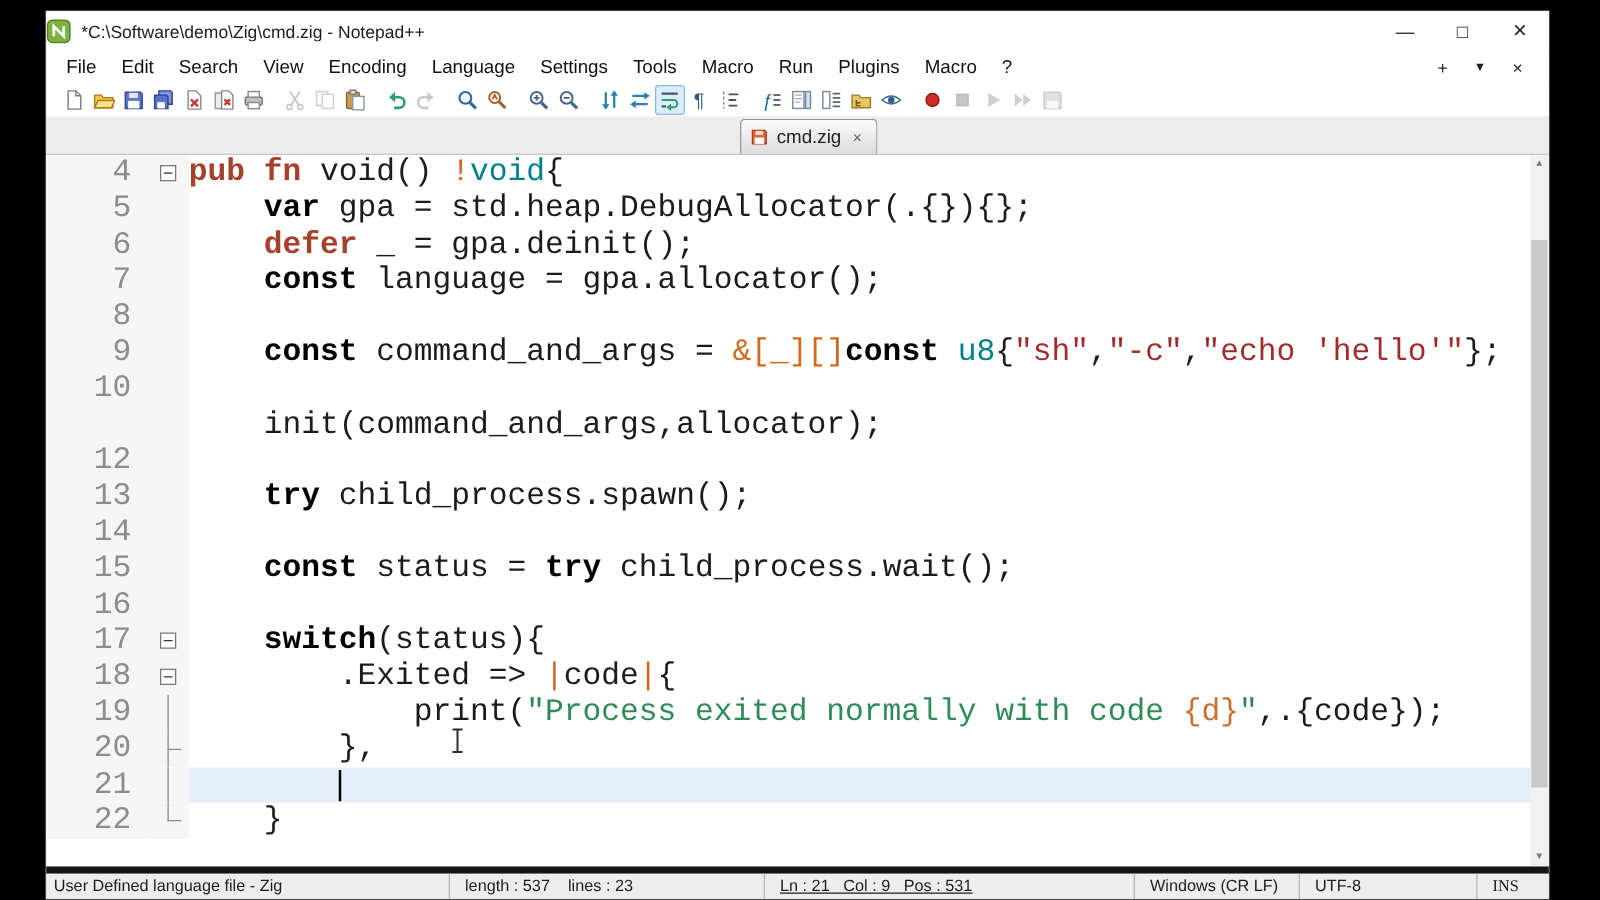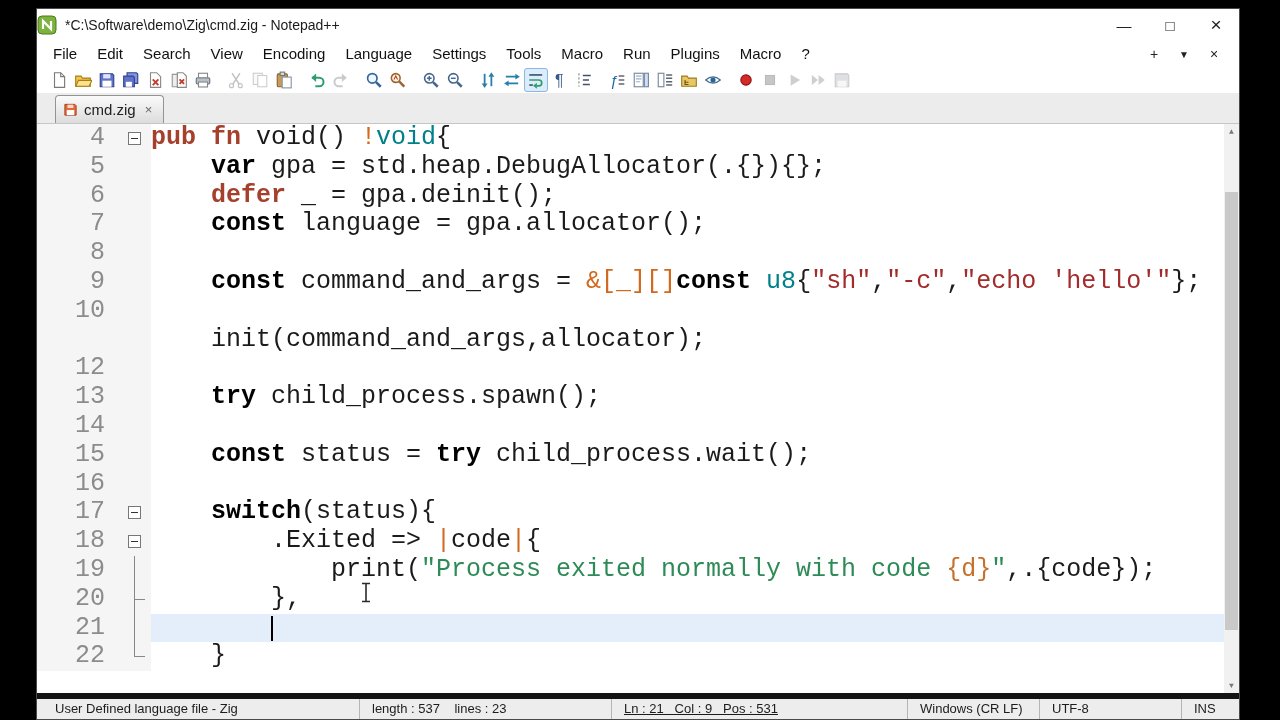--- a/index.html
+++ b/index.html
@@ -30,21 +30,21 @@
   .toolbar { height:27px; background:#fff; display:flex; align-items:center; padding-left:10px;
              border-bottom:1px solid #ececec; }
   .tb-group { display:flex; margin-right:9px; }
   .tb-btn { width:24px; height:24px; display:flex; align-items:center; justify-content:center; border:1px solid transparent; border-radius:3px; }
   .tb-btn svg { width:18px; height:18px; }
   .tb-btn.disabled { opacity:.42; filter:grayscale(.8); }
   .tb-btn.pressed { background:#ddecfb; border-color:#86b8e8; }
 
   
   .tabbar { height:30px; background:#ececec; display:flex; align-items:flex-end; padding-left:18px;
-            border-bottom:1px solid #c6c6c6; }
+            border-bottom:1px solid #c6c6c6;justify-content:center; }
   .tab { height:28px; display:flex; align-items:center; padding:0 8px 0 7px; gap:6px;
          background:linear-gradient(#fafafa,#dcdcdc); border:1px solid #949494; border-bottom:none;
          border-radius:4px 4px 0 0; }
   .tab svg { width:15px; height:15px; }
   .tab-label { font-size:15px; color:#222; }
   .tab-close { font-size:13px; color:#666; padding:0 2px; line-height:14px; border:1px solid transparent; }
 
   
   .editor { position:relative; flex:1; background:#fff; overflow:hidden;
             font-family:"Liberation Mono","DejaVu Sans Mono",monospace; }
@@ -76,28 +76,28 @@
   .vs-arrow { position:absolute; left:0; width:15px; height:15px; color:#7a7a7a; font-size:8px;
               display:flex; align-items:center; justify-content:center; }
   .vs-arrow.up { top:0; } .vs-arrow.down { bottom:0; }
   .vs-thumb { position:absolute; left:1px; width:13px; top:68px; height:438px; background:#c9c9c9; }
 
   .bottom-strip { height:6px; background:#141414; flex:none; }
 
   
   .statusbar { height:20px; background:#ededed; display:flex; align-items:center;
                font-size:13px; color:#1c1c1c; flex:none; }
-  .sb-cell { white-space:pre; line-height:20px; padding-left:18px; overflow:hidden; }
+  .sb-cell { white-space:pre; line-height:20px; padding-left:6px; overflow:hidden; }
   .sb-cell + .sb-cell { border-left:1px solid #b5b5b5; padding-left:12px; }
   .sb-doctype { flex:0 0 322px; }
   .sb-length  { flex:0 0 252px; }
   .sb-pos     { flex:0 0 296px;text-decoration:underline; }
   .sb-eol     { flex:0 0 132px; }
   .sb-enc     { flex:0 0 142px; }
-  .sb-ins     { flex:1; }
+  .sb-ins     { flex:1;font-family:Liberation Serif, serif; }
 
   
   .ibeam { position:absolute; left:360px; top:582px; }
 </style>
 </head>
 <body>
 
 <div class="screen">
   <div class="window">
 

